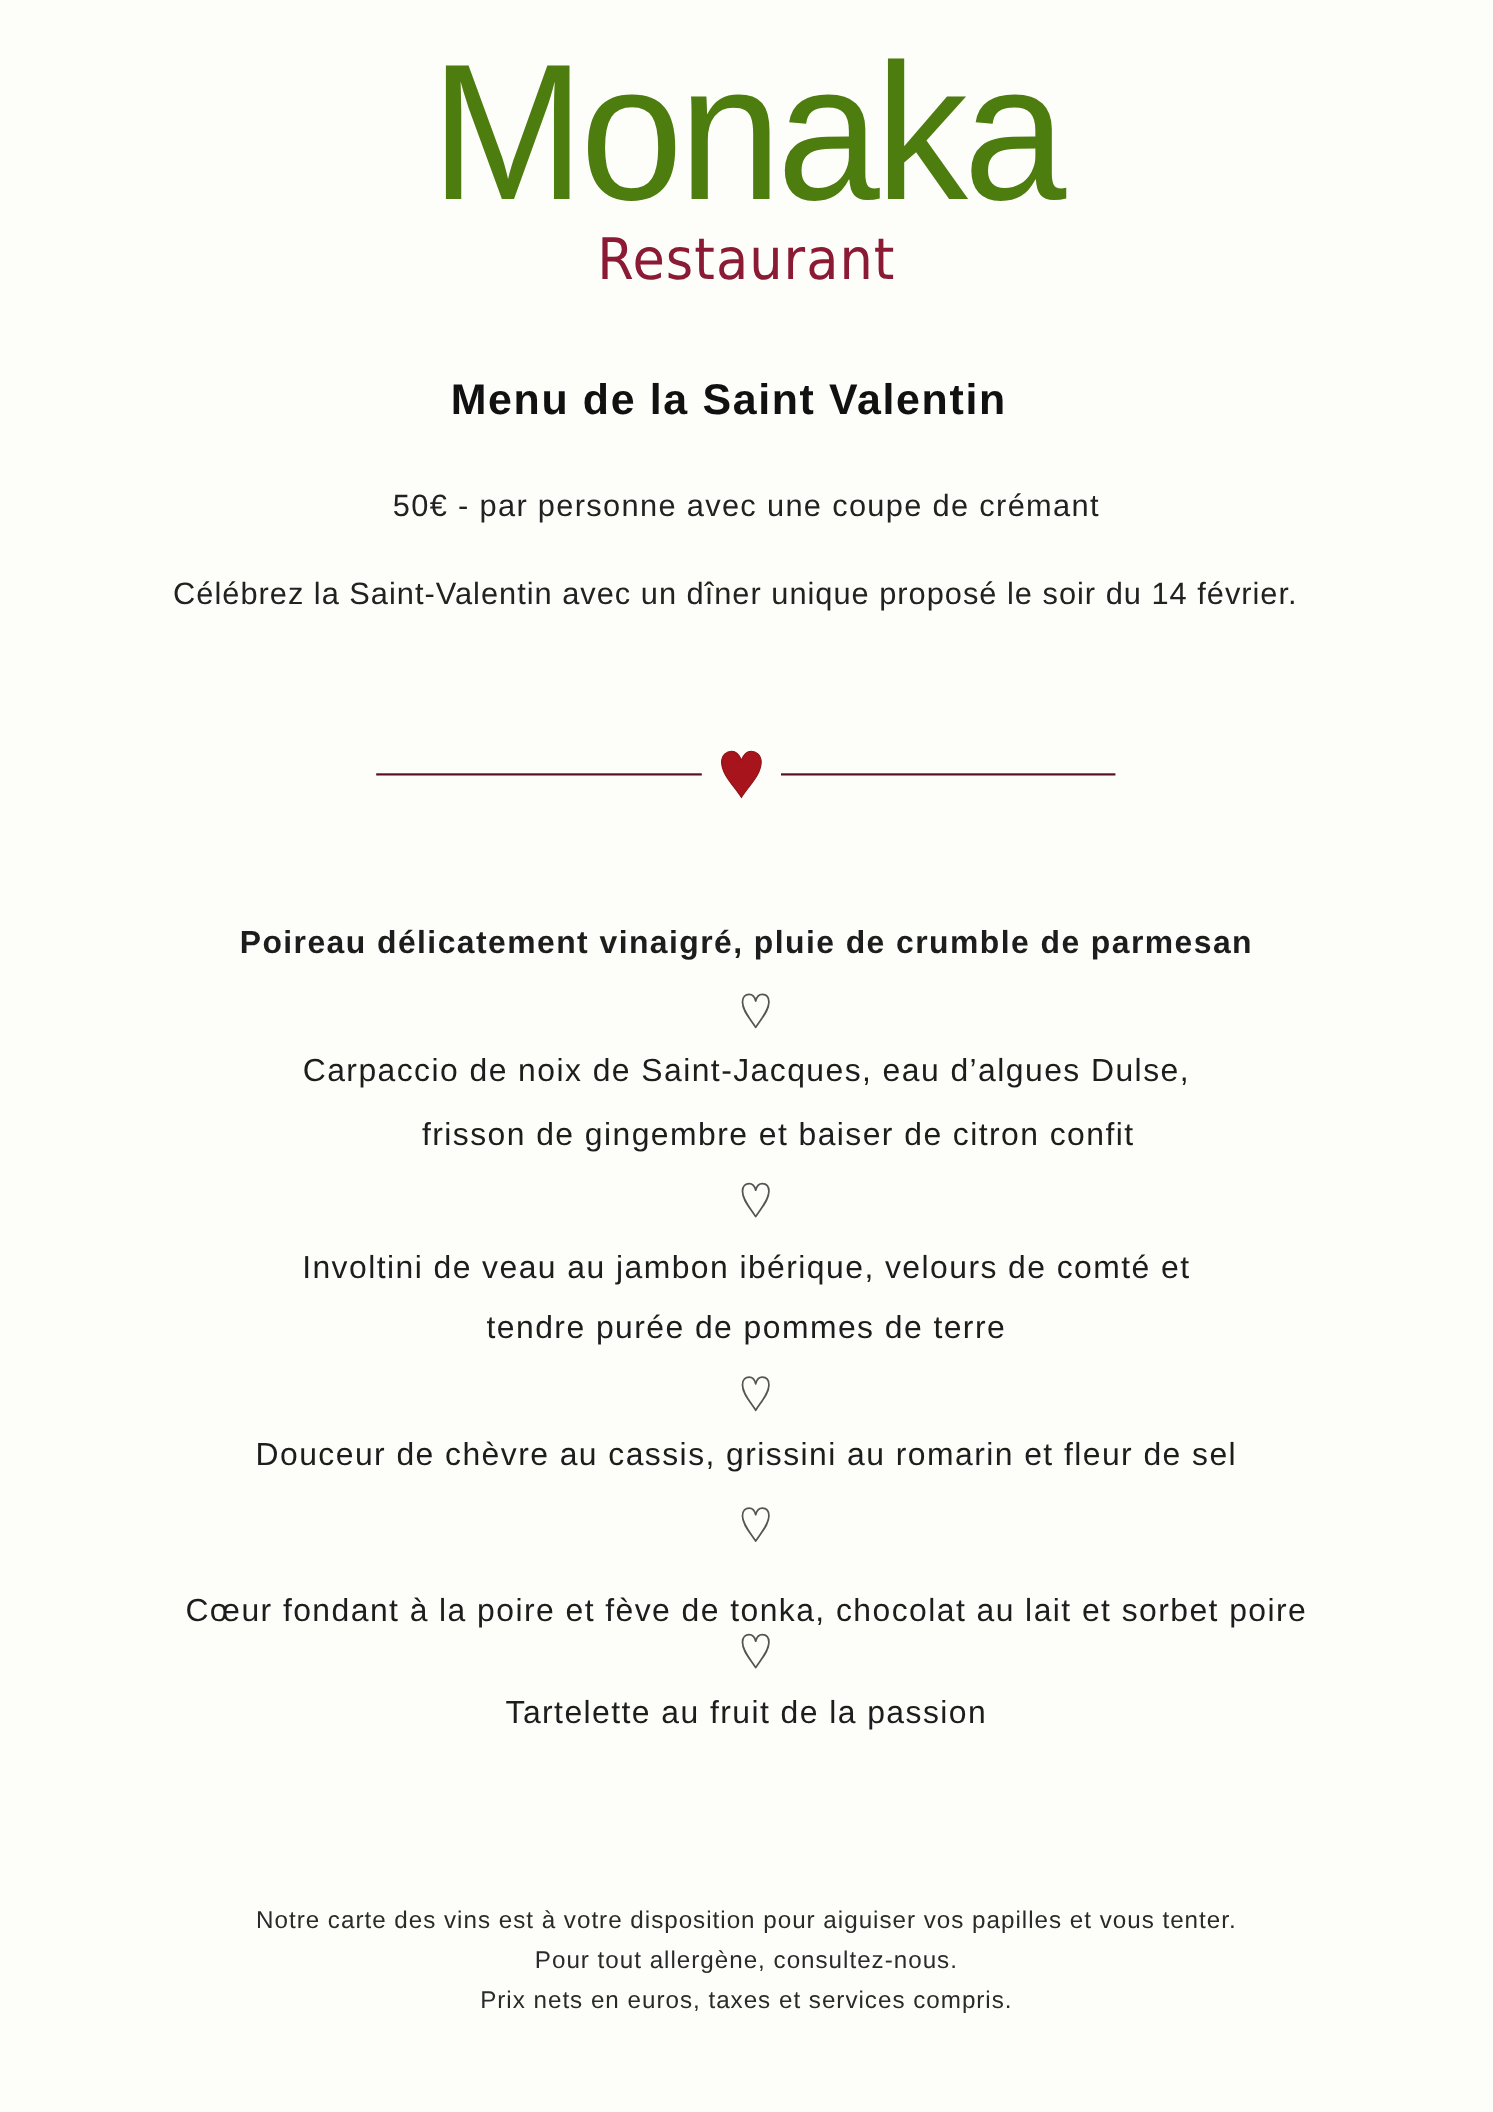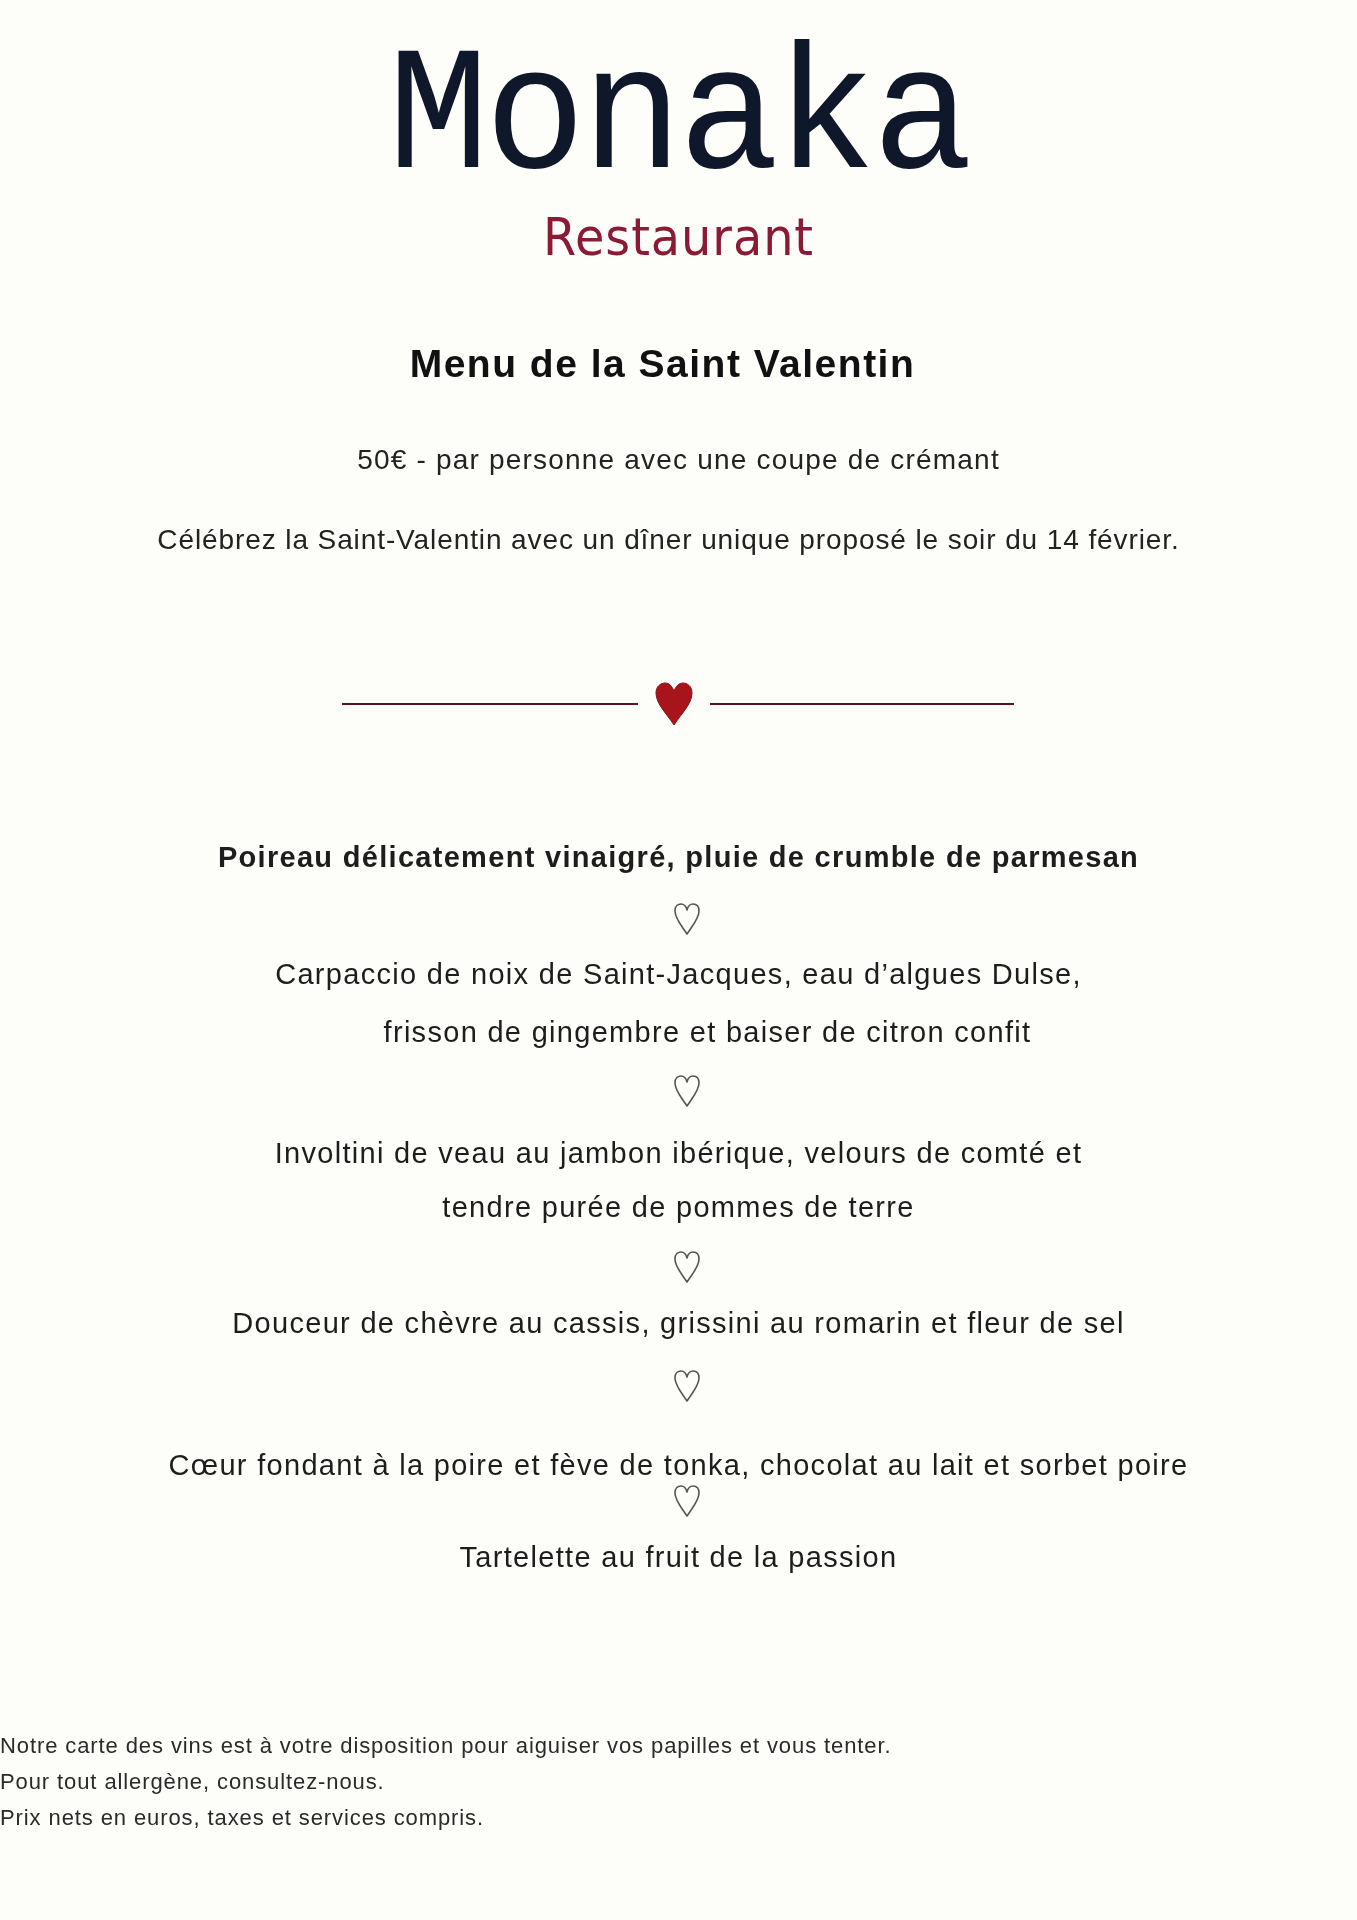--- a/index.html
+++ b/index.html
@@ -14,26 +14,26 @@
       overflow: hidden;
       font-family: "DejaVu Sans", sans-serif;
       color: #1a1a1a;
     }
     .abs { position: absolute; left: 0; width: 1357px; text-align: center; }
 
     
     .logo-wordmark {
       top: 40px;
       height: 160px;
-      font-family: Liberation Mono, monospace;
+      font-family: Liberation Sans, sans-serif;
       font-weight: normal;
       font-size: 168px;
       line-height: 160px;
       letter-spacing: -4px;
-      color: #0f172a;
+      color: #4d7c0f;
       transform: scaleX(1.0);
     }
     .logo-wordmark span {
       display: inline-block;
       transform: scaleY(1.05);
       font-weight: 300;
     }
     .logo-sub {
       top: 205px;
       font-family: "DejaVu Sans", sans-serif;
@@ -108,21 +108,21 @@
       left: 672px;
       width: 30px;
       height: 34px;
     }
 
     
     .footer-line {
       position: absolute;
       left: 0;
       width: 1357px;
-      text-align: left;
+      text-align: center;
       font-family: "Liberation Sans", sans-serif;
       font-size: 22px;
       line-height: 30px;
       letter-spacing: 0.9px;
       color: #2a2a2a;
     }
   </style>
 </head>
 <body>
 

